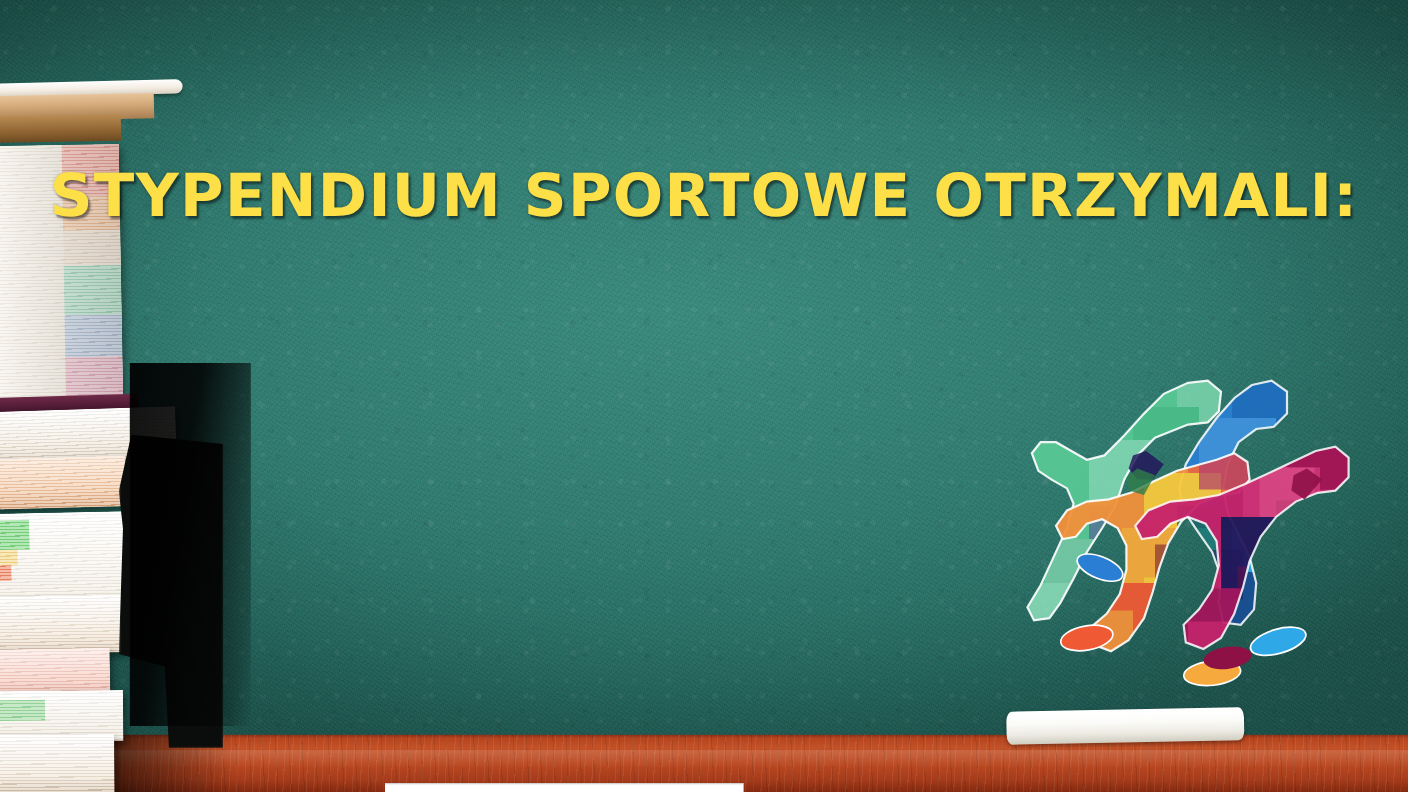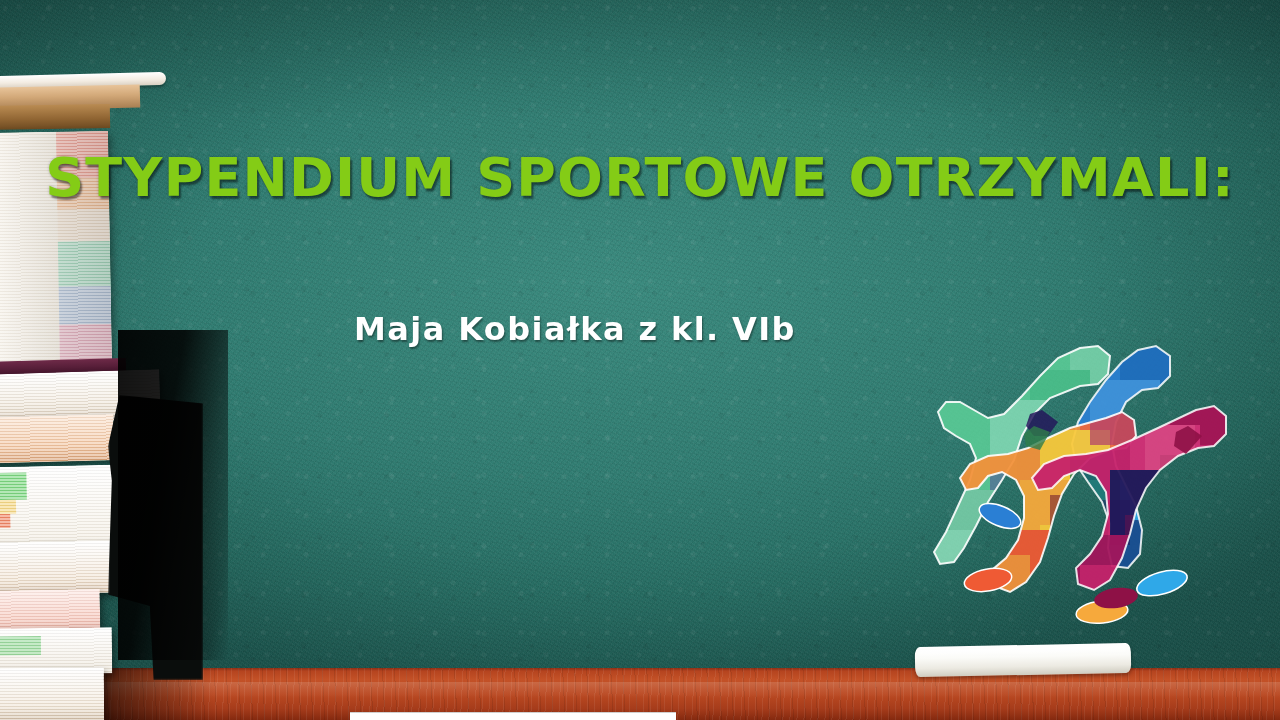--- a/index.html
+++ b/index.html
@@ -101,21 +101,21 @@
   }
 
   
   .title{
     position:absolute;left:0;top:146px;width:1280px;
     text-align:center;
     font-family:"DejaVu Sans", sans-serif;
     font-weight:700;
     font-size:54px;
     letter-spacing:1.2px;
-    color:#84cc16;
+    color:#fde047;
     text-shadow:
       2px 3px 2px rgba(0,0,0,.45),
       0 0 3px rgba(0,0,0,.25);
     white-space:nowrap;
   }
   .bodylines{
     position:absolute;left:0;top:310px;width:1280px;text-align:center;
   }
   .bodyline{
     font-family:"DejaVu Sans", sans-serif;
@@ -339,18 +339,17 @@
       <path d="M128 82 L112 70 L100 74 L96 86 L104 96 L118 96 Z" fill="#23185a" opacity=".85"></path>
       <path d="M120 92 L104 86 L94 94 L96 106 L110 110 Z" fill="#2f7d4a" opacity=".8"></path>
 
       <path d="M272 96 L258 86 L246 92 L244 106 L256 114 Z" fill="#8e1146" opacity=".9"></path>
     </svg>
   </div>
 
   <div class="title">STYPENDIUM SPORTOWE OTRZYMALI:</div>
 
   <div class="bodylines">
-    <div class="bodyline">Maja Kobiałka z kl. VIb</div>
   </div>
 
   <div class="bottom-bar"></div>
 
 </div>
 
 </body></html>

